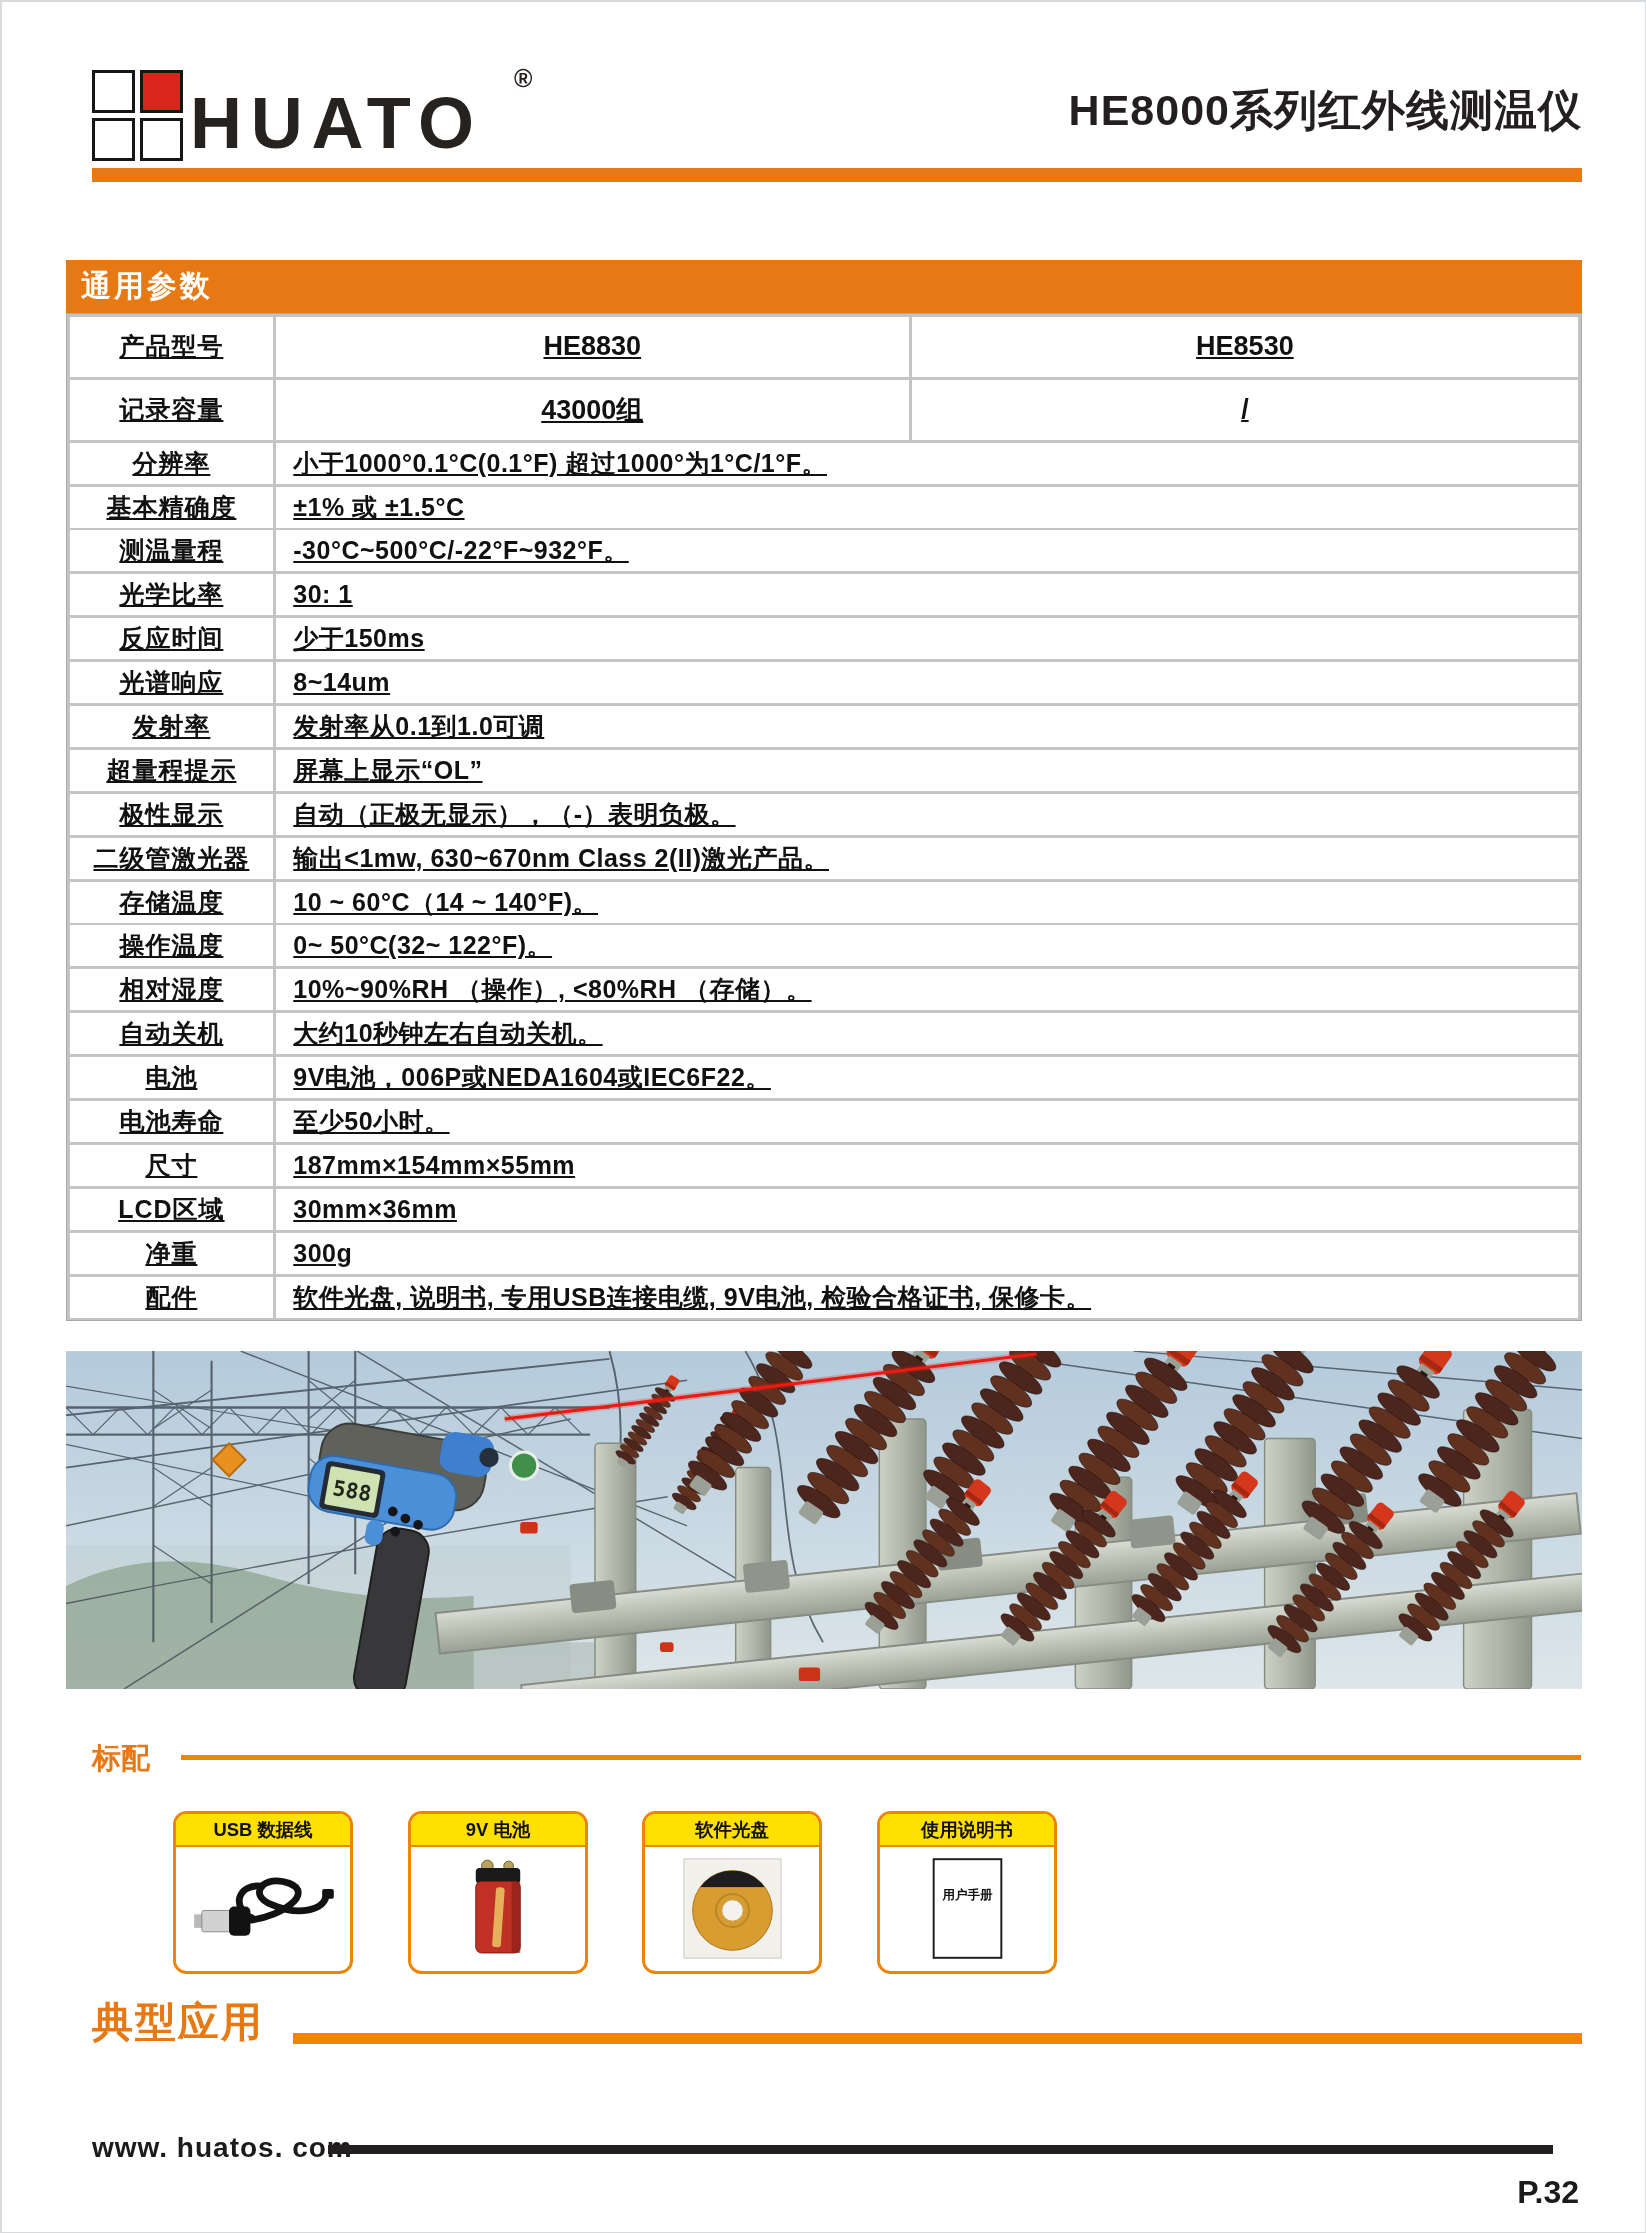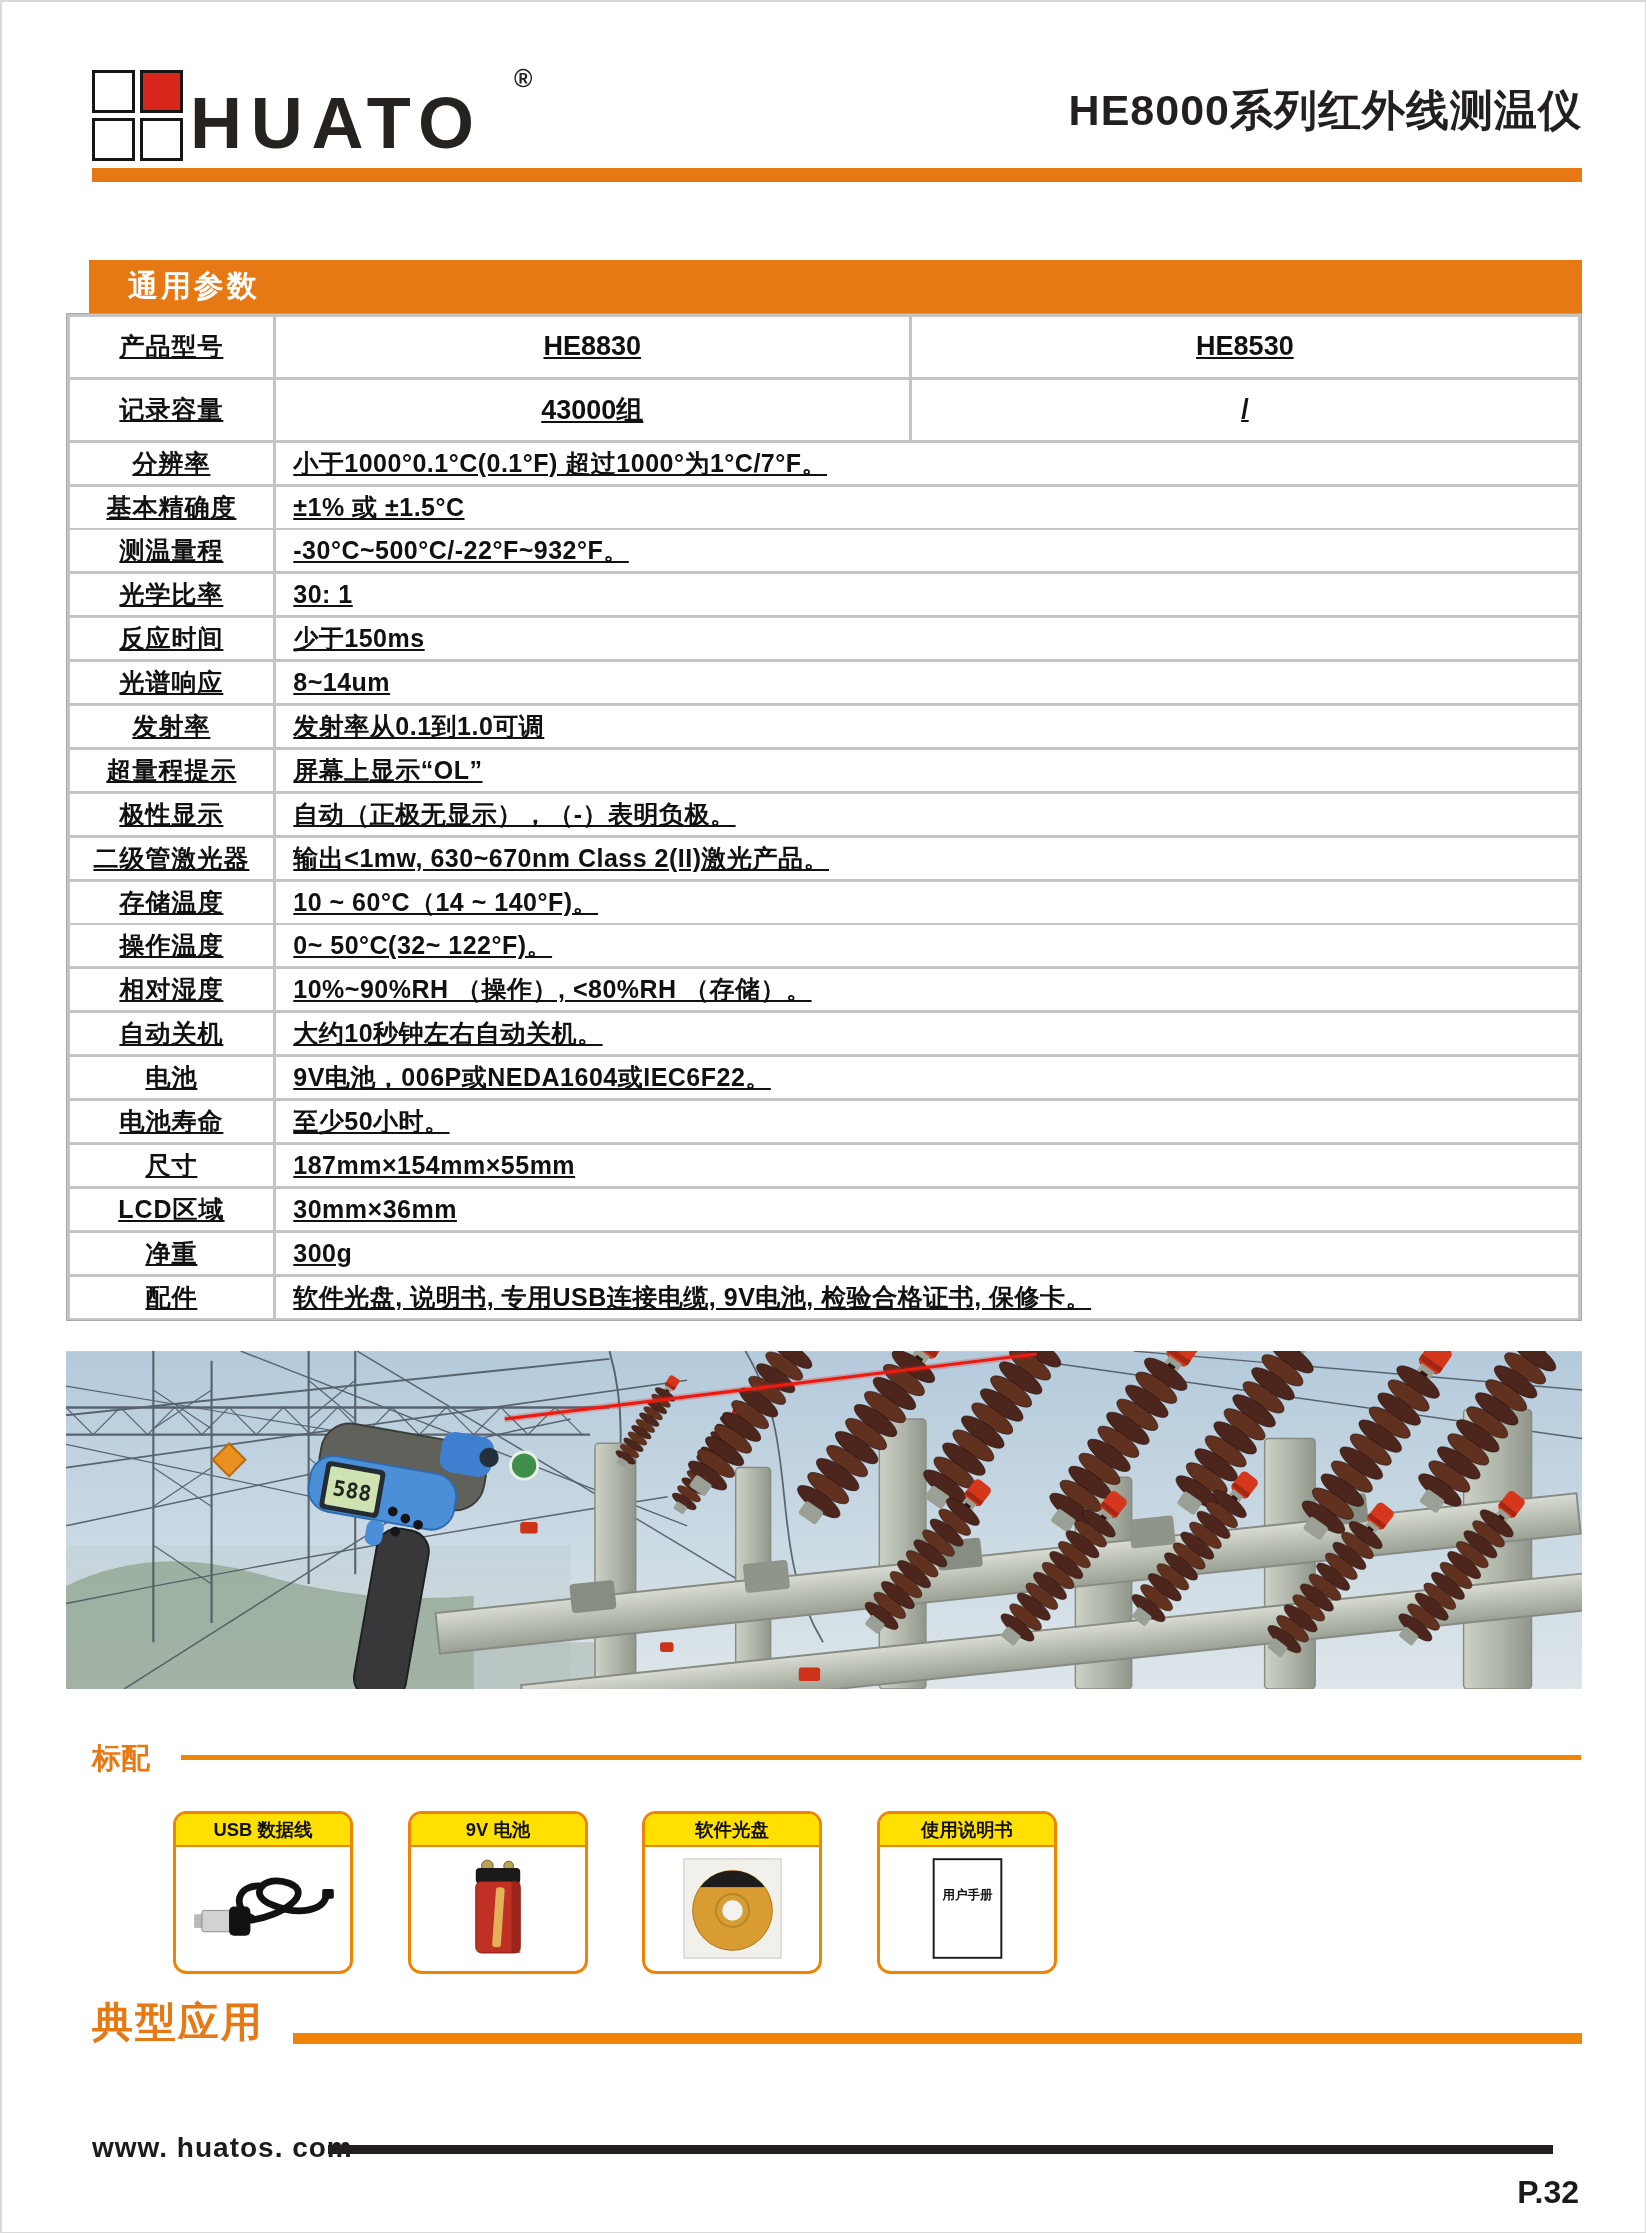--- a/index.html
+++ b/index.html
@@ -18,21 +18,21 @@
   .brand-text { position:absolute; left:190px; top:82px; font-size:72px; font-weight:800;
     letter-spacing:8.7px; color:#262220; }
   .brand-reg { position:absolute; left:514px; top:64px; font-size:25px; font-weight:700; color:#262220;}
   .page-title { position:absolute; right:65px; top:82px; font-size:43px; font-weight:800;
     letter-spacing:1px; color:#231f20; }
   .header-bar { position:absolute; left:92px; top:168px; width:1490px; height:13.6px; background:#e77915; }
 
   
   .spec-table { position:absolute; left:66px; top:260px; width:1516px; }
   .spec-header { height:53px; background:#e77915; color:#fff; font-size:30px; font-weight:800;
-    letter-spacing:2.9px; display:flex; align-items:center; padding-left:39px;margin-left:23px; }
+    letter-spacing:2.9px; display:flex; align-items:center; padding-left:15px; }
   .spec-body { background:#c4c4c4; border:1px solid #a9a9a9; padding:2.9px;
     display:flex; flex-direction:column; gap:2.9px; }
   .srow { display:flex; gap:2.9px; height:41px; }
   .srow.tall { height:60px; }
   .cell { background:#fff; display:flex; align-items:center; font-weight:800; color:#111;text-decoration:underline; }
   .cell.lab { width:203px; justify-content:center; font-size:25px; letter-spacing:1px; }
   .cell.v1 { width:633px; justify-content:center; font-size:27px; }
   .cell.v2 { flex:1; justify-content:center; font-size:27px; }
   .cell.val { flex:1; padding-left:17.5px; font-size:25px; letter-spacing:0.5px; }
 
@@ -83,21 +83,21 @@
         <div class="cell v1">HE8830</div>
         <div class="cell v2">HE8530</div>
       </div>
       <div class="srow tall">
         <div class="cell lab">记录容量</div>
         <div class="cell v1">43000组</div>
         <div class="cell v2">/</div>
       </div>
       <div class="srow">
           <div class="cell lab">分辨率</div>
-          <div class="cell val">小于1000°0.1°C(0.1°F) 超过1000°为1°C/7°F。</div>
+          <div class="cell val">小于1000°0.1°C(0.1°F) 超过1000°为1°C/1°F。</div>
         </div>
       <div class="srow">
           <div class="cell lab">基本精确度</div>
           <div class="cell val">±1% 或 ±1.5°C</div>
         </div>
       <div class="srow">
           <div class="cell lab">测温量程</div>
           <div class="cell val">-30°C~500°C/-22°F~932°F。</div>
         </div>
       <div class="srow">

